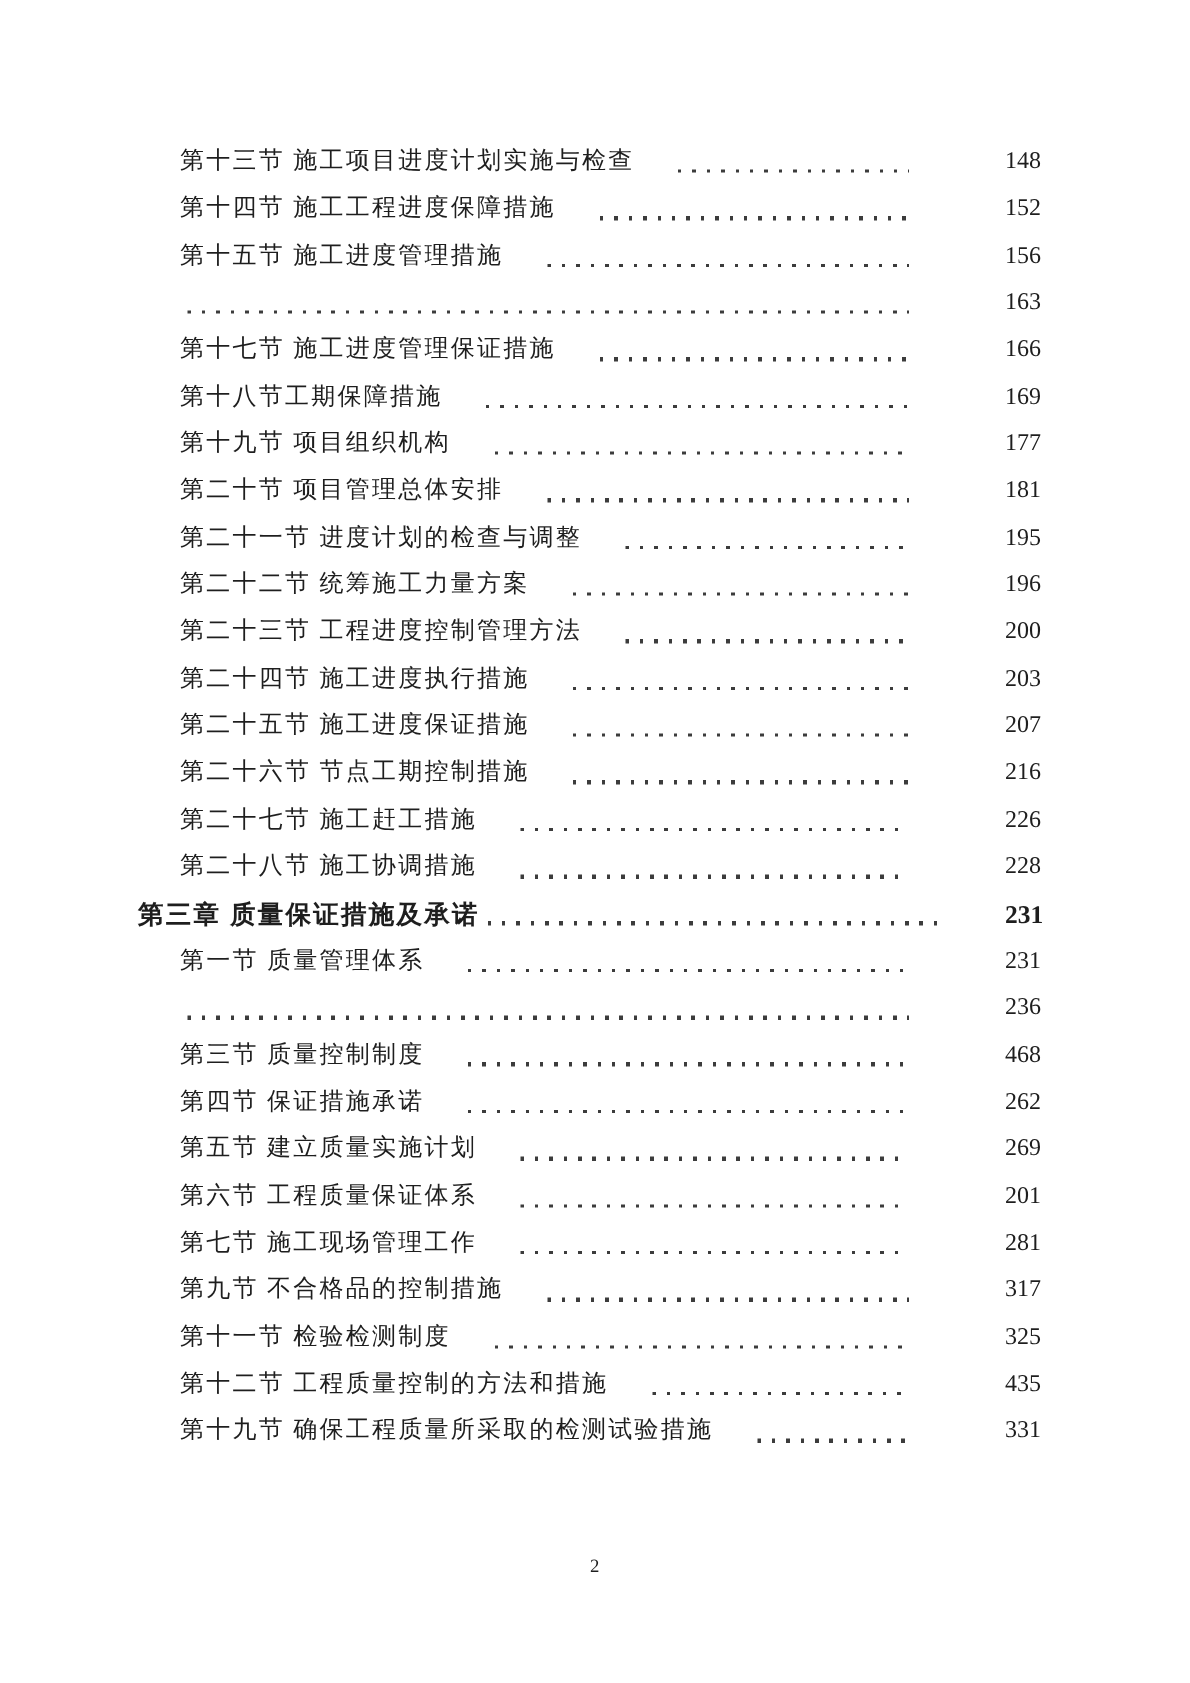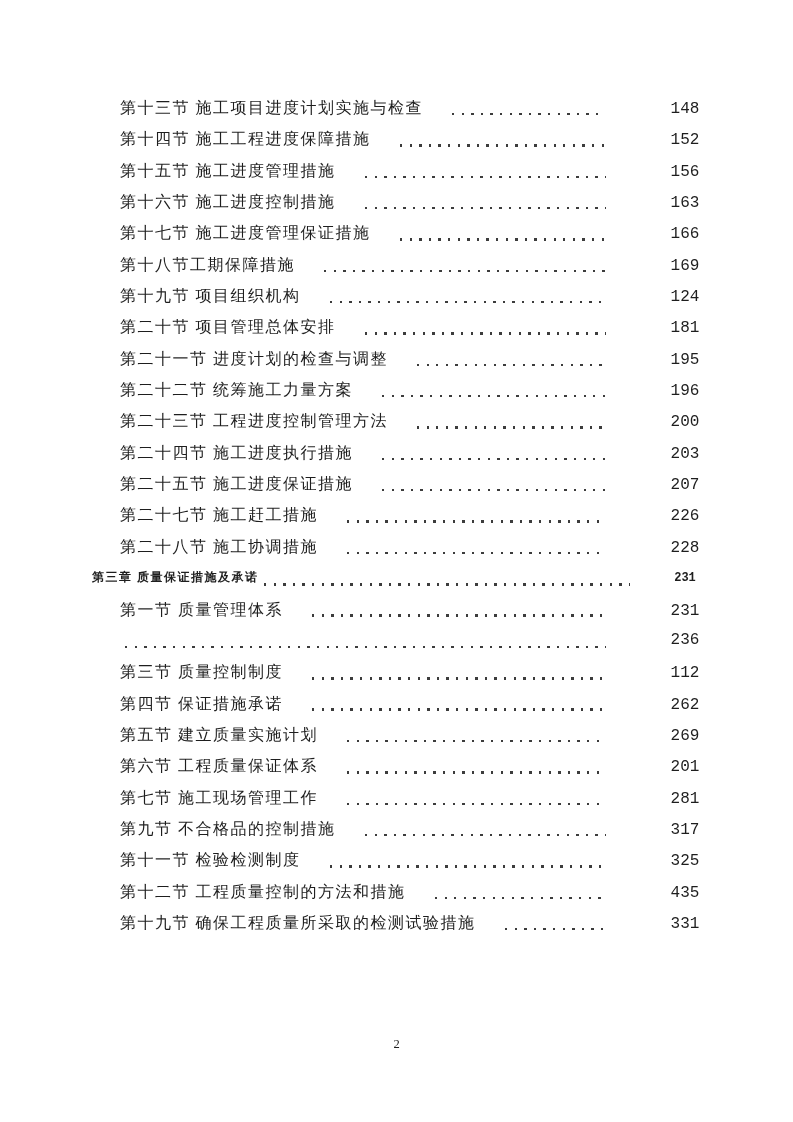--- a/index.html
+++ b/index.html
@@ -29,21 +29,21 @@
     line-height: 31.35px;
     font-size: 16px;
     white-space: nowrap;
   }
   .toc-row.section {
     padding-left: 28px;
     gap: 24px;
   }
   .toc-row.chapter {
     font-weight: bold;
-    font-size: 12px;
+    font-size: 17px;
   }
   .toc-title {
     letter-spacing: 1.5px;
     flex: 0 0 auto;
   }
   .toc-leader {
     flex: 1 1 auto;
     align-self: stretch;
     position: relative;
     min-width: 20px;
@@ -53,22 +53,22 @@
     position: absolute;
     left: 5px;
     right: 6px;
     bottom: 8px;
     height: 2.4px;
     background-image: repeating-linear-gradient(to right, #3c3c3c 0 2.3px, transparent 2.3px 9.6px);
   }
   .toc-page {
     flex: 0 0 auto;
     min-width: 30px;
-    text-align: center;
-    font-family: Liberation Mono, monospace;
+    text-align: left;
+    font-family: Liberation Serif, serif;
     margin-left: 34px;
   }
   .footer {
     position: absolute;
     left: 0;
     right: 0;
     top: 1035px;
     text-align: center;
     font-size: 12.5px;
     color: #1e1e1e;
@@ -89,38 +89,37 @@
         <span class="toc-title">第十四节 施工工程进度保障措施</span>
         <span class="toc-leader"></span>
         <span class="toc-page">152</span>
       </div>
       <div class="toc-row section">
         <span class="toc-title">第十五节 施工进度管理措施</span>
         <span class="toc-leader"></span>
         <span class="toc-page">156</span>
       </div>
       <div class="toc-row section">
-        <span class="toc-title">第十六节 施工进度控制措施</span>
         <span class="toc-leader"></span>
         <span class="toc-page">163</span>
       </div>
       <div class="toc-row section">
         <span class="toc-title">第十七节 施工进度管理保证措施</span>
         <span class="toc-leader"></span>
         <span class="toc-page">166</span>
       </div>
       <div class="toc-row section">
         <span class="toc-title">第十八节工期保障措施</span>
         <span class="toc-leader"></span>
         <span class="toc-page">169</span>
       </div>
       <div class="toc-row section">
         <span class="toc-title">第十九节 项目组织机构</span>
         <span class="toc-leader"></span>
-        <span class="toc-page">124</span>
+        <span class="toc-page">177</span>
       </div>
       <div class="toc-row section">
         <span class="toc-title">第二十节 项目管理总体安排</span>
         <span class="toc-leader"></span>
         <span class="toc-page">181</span>
       </div>
       <div class="toc-row section">
         <span class="toc-title">第二十一节 进度计划的检查与调整</span>
         <span class="toc-leader"></span>
         <span class="toc-page">195</span>
@@ -137,20 +136,25 @@
       </div>
       <div class="toc-row section">
         <span class="toc-title">第二十四节 施工进度执行措施</span>
         <span class="toc-leader"></span>
         <span class="toc-page">203</span>
       </div>
       <div class="toc-row section">
         <span class="toc-title">第二十五节 施工进度保证措施</span>
         <span class="toc-leader"></span>
         <span class="toc-page">207</span>
+      </div>
+      <div class="toc-row section">
+        <span class="toc-title">第二十六节 节点工期控制措施</span>
+        <span class="toc-leader"></span>
+        <span class="toc-page">216</span>
       </div>
       <div class="toc-row section">
         <span class="toc-title">第二十七节 施工赶工措施</span>
         <span class="toc-leader"></span>
         <span class="toc-page">226</span>
       </div>
       <div class="toc-row section">
         <span class="toc-title">第二十八节 施工协调措施</span>
         <span class="toc-leader"></span>
         <span class="toc-page">228</span>
@@ -165,21 +169,21 @@
         <span class="toc-leader"></span>
         <span class="toc-page">231</span>
       </div>
       <div class="toc-row section">
         <span class="toc-leader"></span>
         <span class="toc-page">236</span>
       </div>
       <div class="toc-row section">
         <span class="toc-title">第三节 质量控制制度</span>
         <span class="toc-leader"></span>
-        <span class="toc-page">112</span>
+        <span class="toc-page">468</span>
       </div>
       <div class="toc-row section">
         <span class="toc-title">第四节 保证措施承诺</span>
         <span class="toc-leader"></span>
         <span class="toc-page">262</span>
       </div>
       <div class="toc-row section">
         <span class="toc-title">第五节 建立质量实施计划</span>
         <span class="toc-leader"></span>
         <span class="toc-page">269</span>

